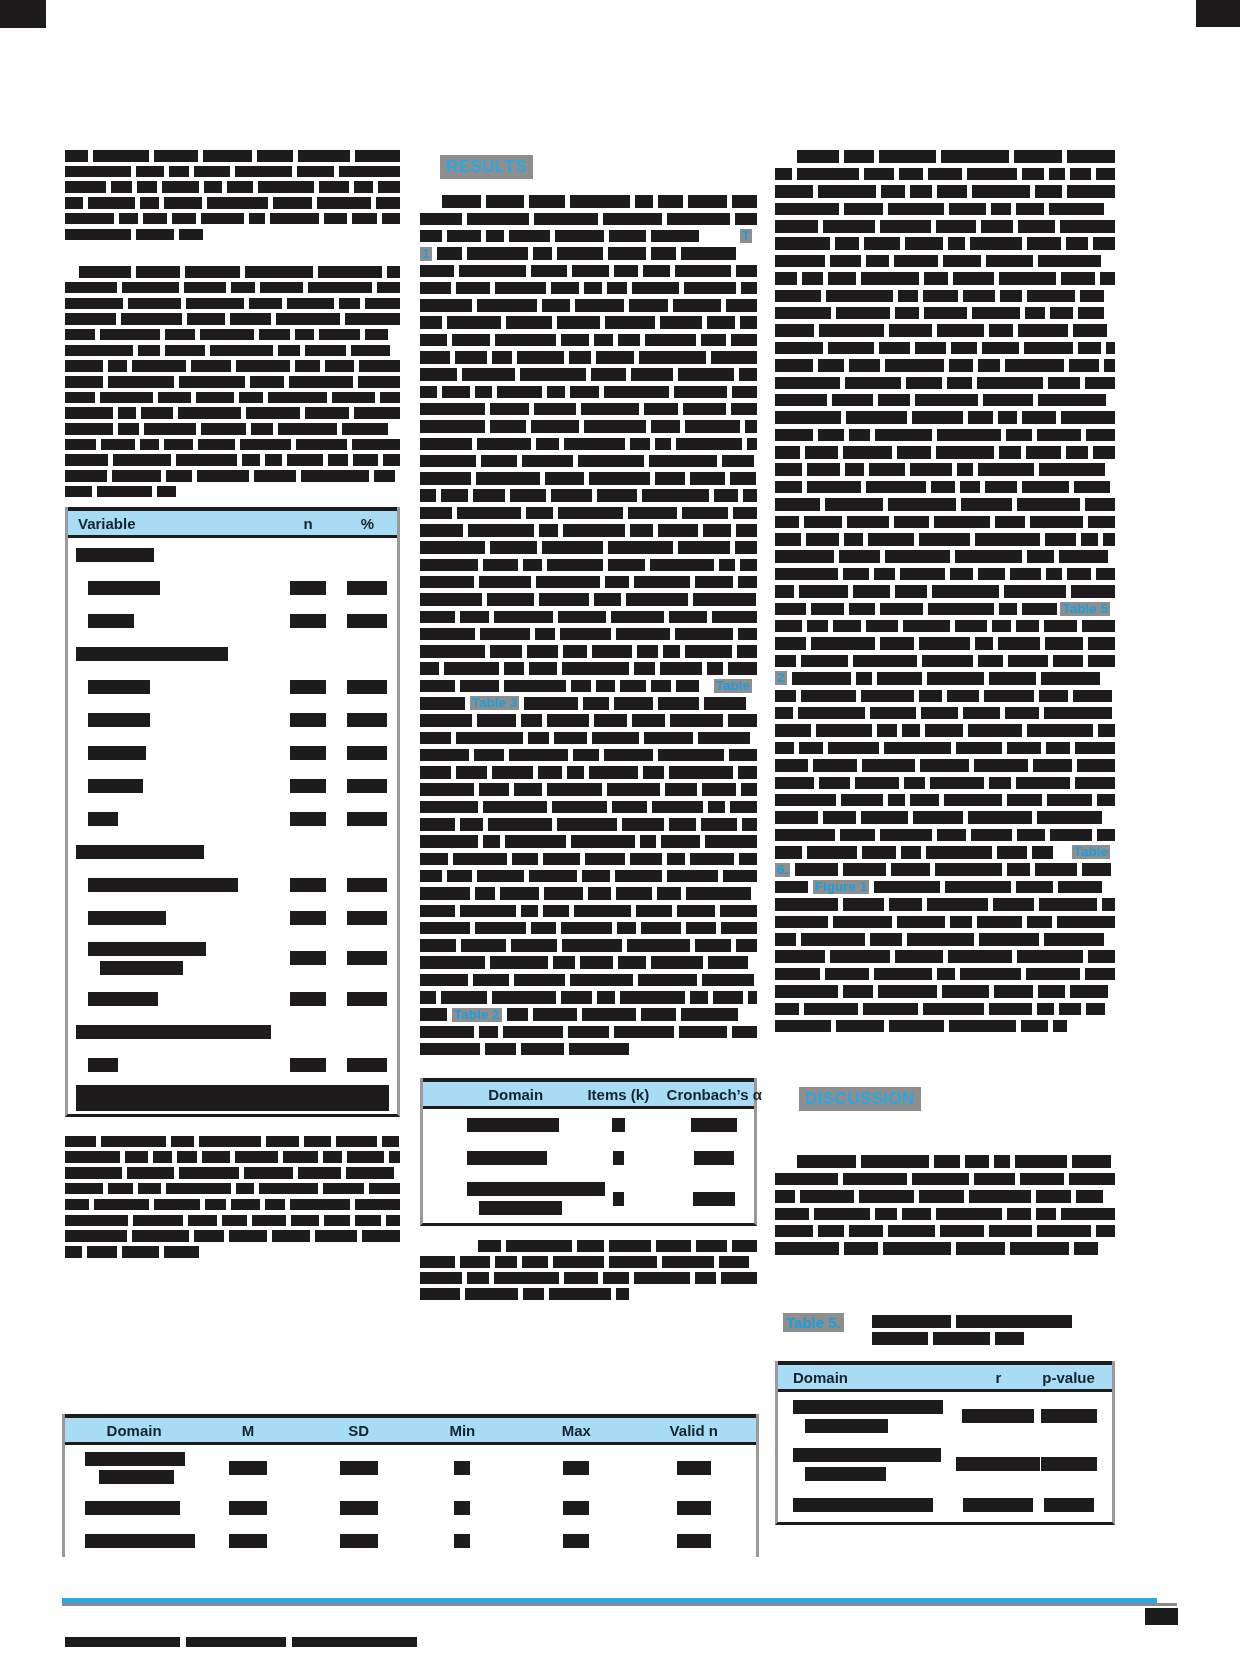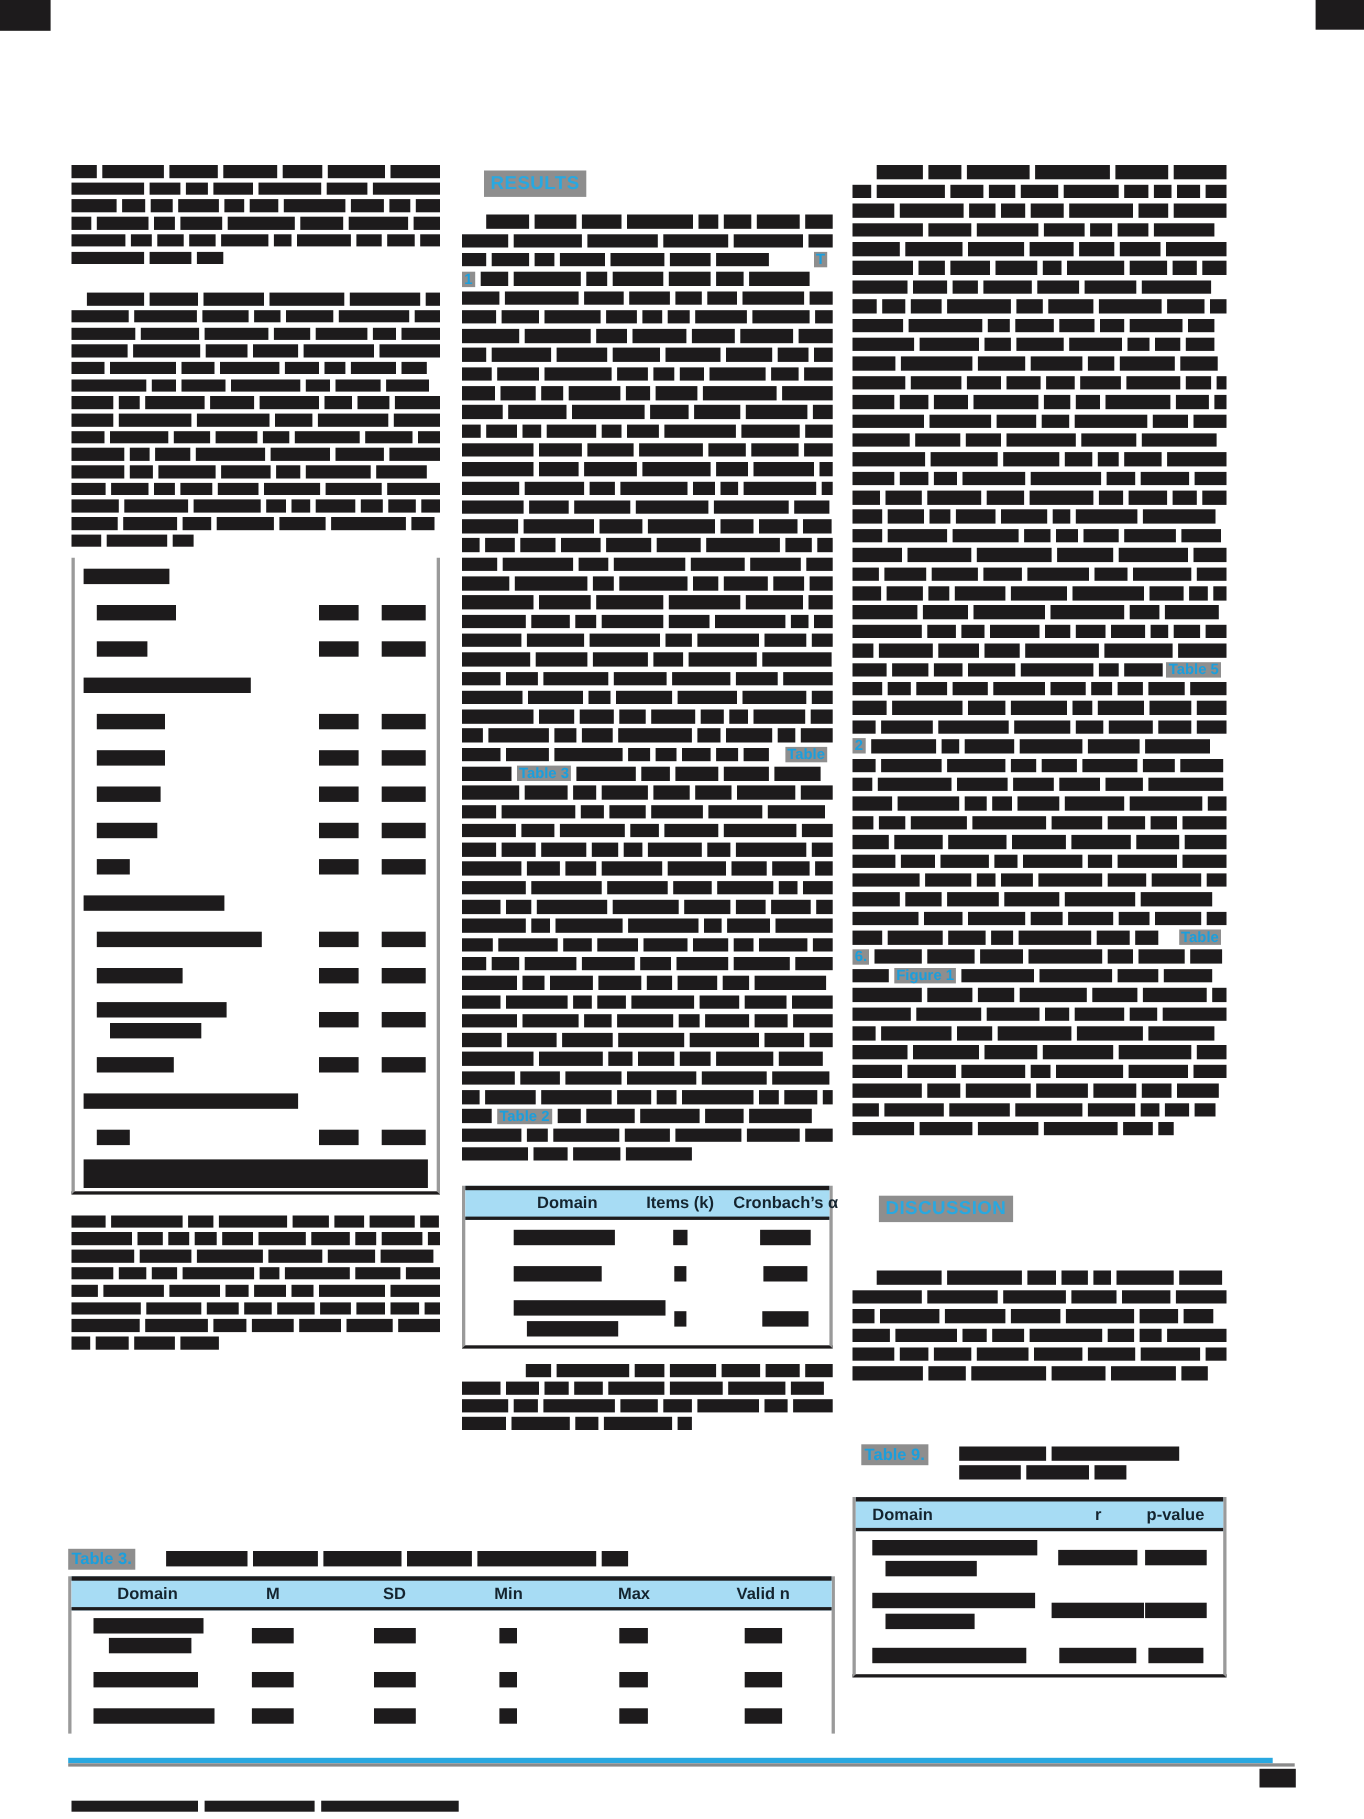--- a/index.html
+++ b/index.html
@@ -252,20 +252,25 @@
         </div>
         <div class="rline" style="height: 15.7px;">
           <span class="bar" style="width: 26.7741px; height: 11.5px; margin-right: 5px;"></span>
           <span class="bar" style="width: 55.026px; height: 11.5px; margin-right: 5px;"></span>
           <span class="bar" style="width: 18.7498px; height: 11.5px; margin-right: 5px;"></span>
         </div>
       </div>
 
 
     <div class="tframe tbot" id="table1" style="margin-top:8px">
+      <div class="thead">
+        <span style="left:10px">Variable</span>
+        <span class="ctr" style="left:73%">n</span>
+        <span class="ctr" style="left:91%">%</span>
+      </div>
       <div id="table1-body">
           <div class="trow" style="height: 33px;">
             <div class="tbar" style="left: 8px; width: 78px;"></div>
           </div>
           <div class="trow" style="height: 33px;">
             <div class="tbar" style="left: 20px; width: 72px;"></div>
             <div class="tbar" style="left: calc(73% - 18px); width: 36px;"></div>
             <div class="tbar" style="left: calc(91% - 20px); width: 40px;"></div>
           </div>
           <div class="trow" style="height: 33px;">
@@ -1519,21 +1524,21 @@
           <span class="bar" style="width: 63.5589px; height: 12.5px; margin-right: 5px;"></span>
           <span class="bar" style="width: 34.7705px; height: 12.5px; margin-right: 5px;"></span>
           <span class="bar" style="width: 67.6803px; height: 12.5px; margin-right: 5px;"></span>
           <span class="bar" style="width: 49.351px; height: 12.5px; margin-right: 5px;"></span>
           <span class="bar" style="width: 58.7524px; height: 12.5px; margin-right: 5px;"></span>
           <span class="bar" style="width: 23.8869px; height: 12.5px; margin-right: 5px;"></span>
         </div>
       </div>
 
     <div class="cap-row" style="margin-top:56px;margin-left:8px">
-      <span class="cap-label">Table 9.</span>
+      <span class="cap-label">Table 5.</span>
       <div class="cap-block">
           <div class="rline" style="height: 17px;">
             <span class="bar" style="width: 78.8582px; height: 13px; margin-right: 5px;"></span>
             <span class="bar" style="width: 116.142px; height: 13px; margin-right: 5px;"></span>
           </div>
           <div class="rline" style="height: 17px;">
             <span class="bar" style="width: 56.1183px; height: 13px; margin-right: 5px;"></span>
             <span class="bar" style="width: 56.7086px; height: 13px; margin-right: 5px;"></span>
             <span class="bar" style="width: 29.173px; height: 13px; margin-right: 5px;"></span>
           </div>
@@ -1562,33 +1567,20 @@
           <div class="trow" style="height: 34px;">
             <div class="tbar" style="left: 15px; width: 140px;"></div>
             <div class="tbar" style="left: calc(66% - 35px); width: 70px;"></div>
             <div class="tbar" style="left: calc(87% - 25px); width: 50px;"></div>
           </div>
         </div>
     </div>
   </div>
 
   <div id="table3-wrap">
-    <div class="cap-row">
-      <span class="cap-label">Table 3.</span>
-      <div class="cap-block">
-          <div class="rline" style="height: 18px;">
-            <span class="bar" style="width: 74.569px; height: 14px; margin-right: 5px;"></span>
-            <span class="bar" style="width: 59.087px; height: 14px; margin-right: 5px;"></span>
-            <span class="bar" style="width: 70.4083px; height: 14px; margin-right: 5px;"></span>
-            <span class="bar" style="width: 58.8543px; height: 14px; margin-right: 5px;"></span>
-            <span class="bar" style="width: 108.058px; height: 14px; margin-right: 5px;"></span>
-            <span class="bar" style="width: 24.023px; height: 14px; margin-right: 5px;"></span>
-          </div>
-        </div>
-    </div>
     <div class="tframe" id="table3" style="margin-top:6px">
       <div class="thead">
         <span class="ctr" style="left:10%">Domain</span>
         <span class="ctr" style="left:26.5%">M</span>
         <span class="ctr" style="left:42.5%">SD</span>
         <span class="ctr" style="left:57.5%">Min</span>
         <span class="ctr" style="left:74%">Max</span>
         <span class="ctr" style="left:91%">Valid n</span>
       </div>
       <div id="table3-body">

